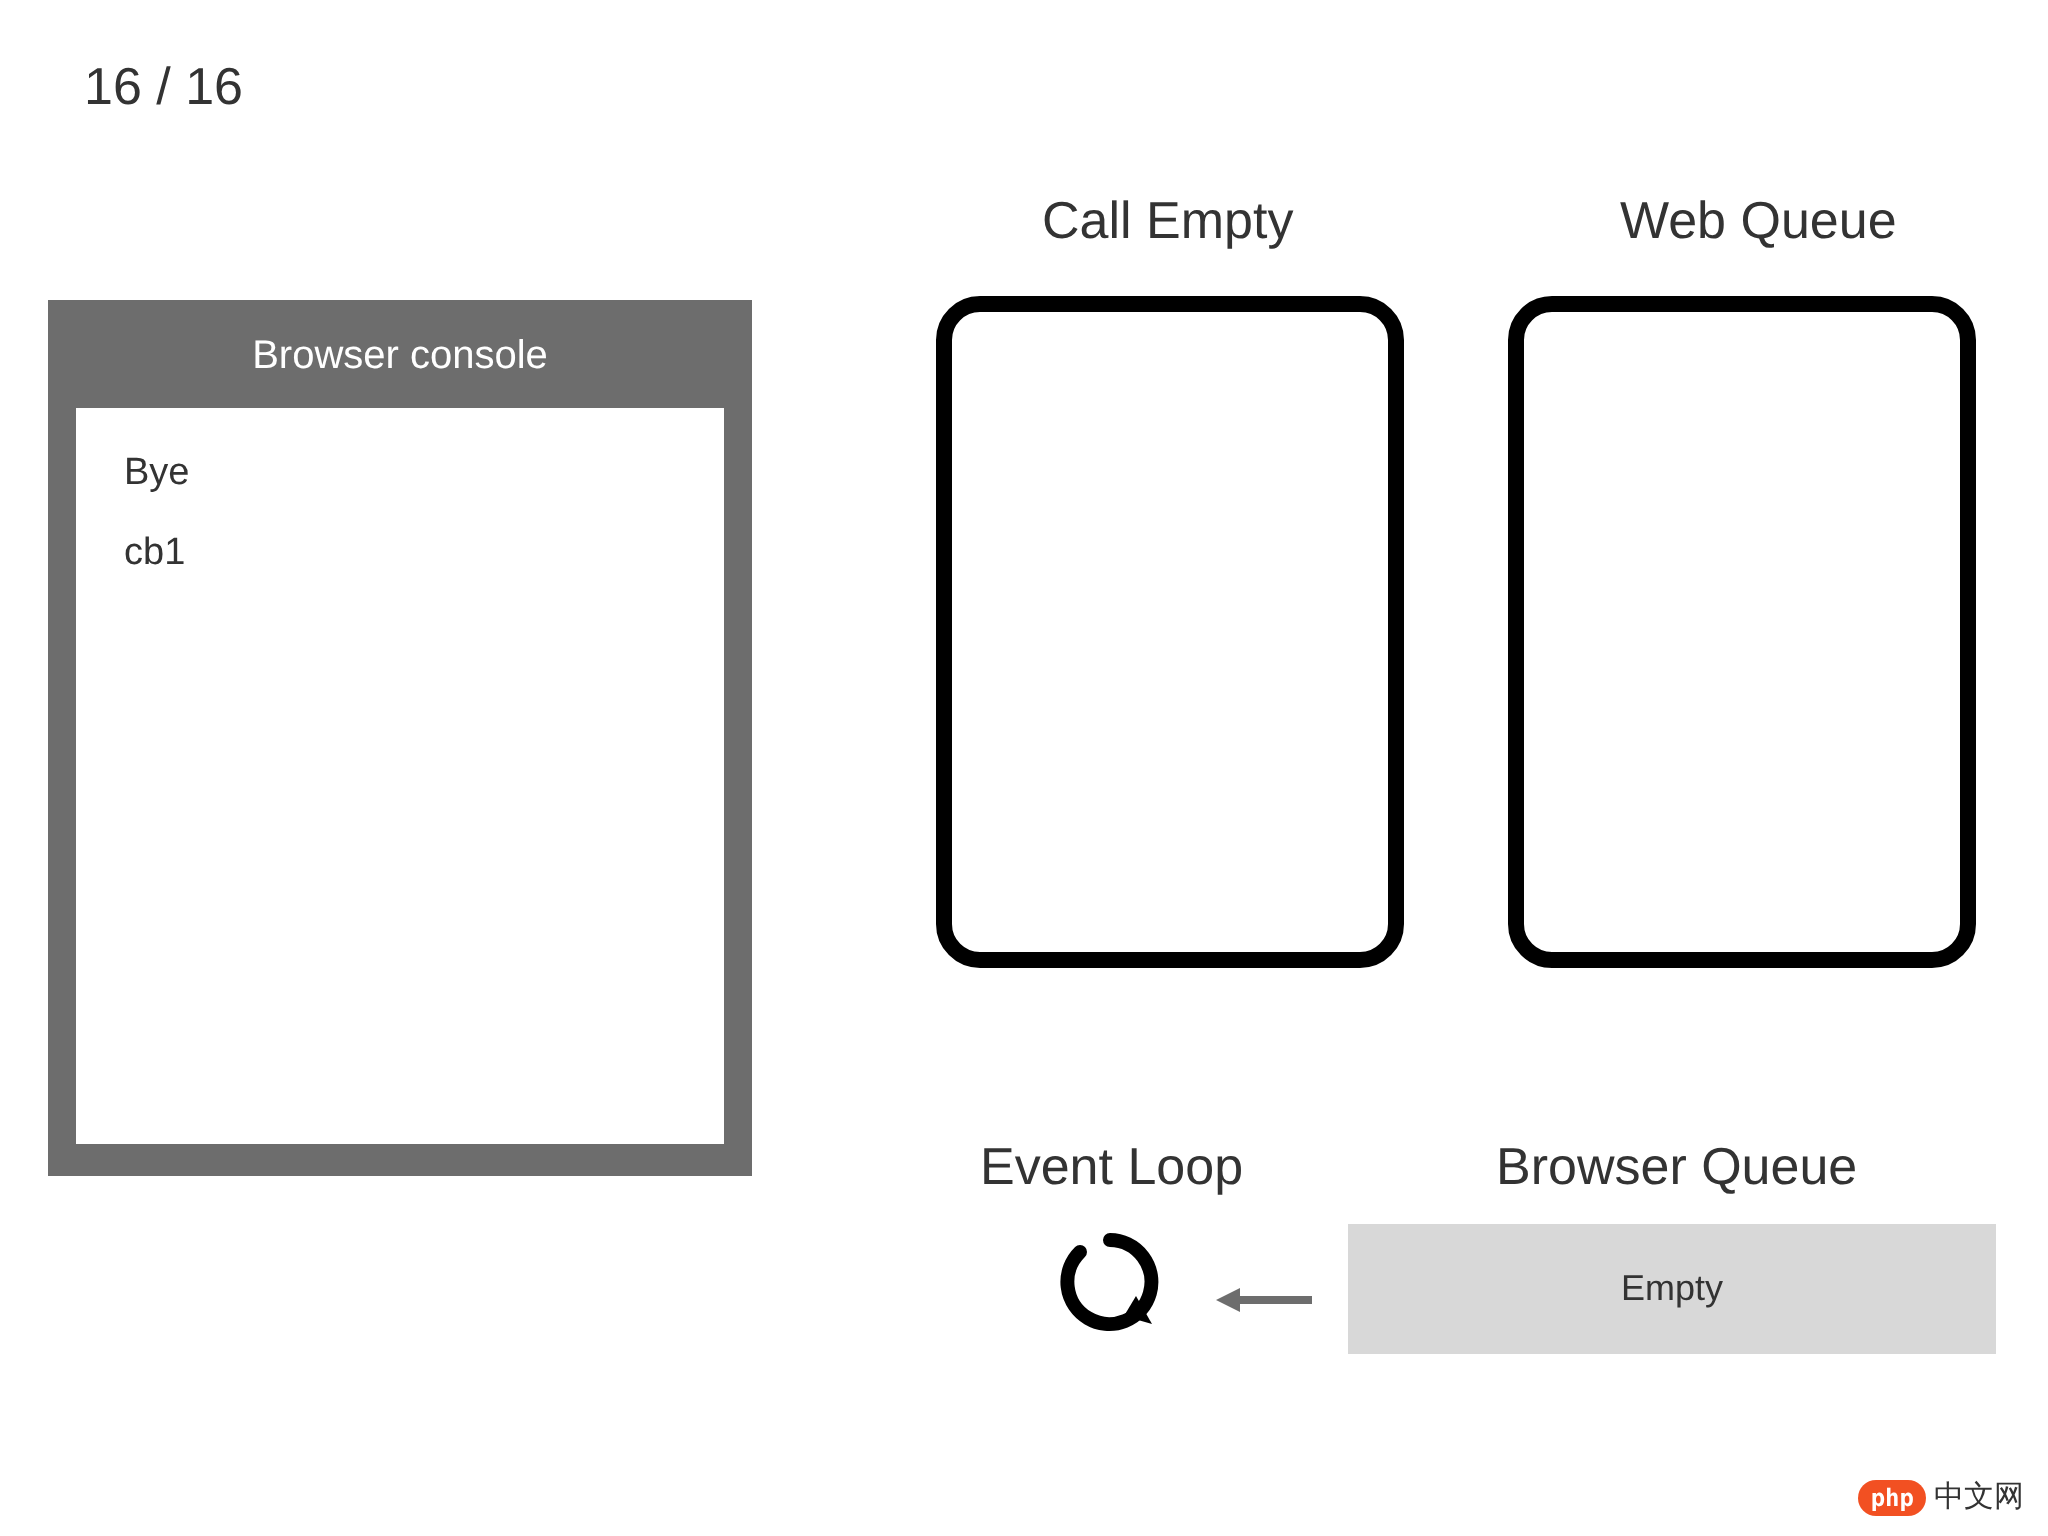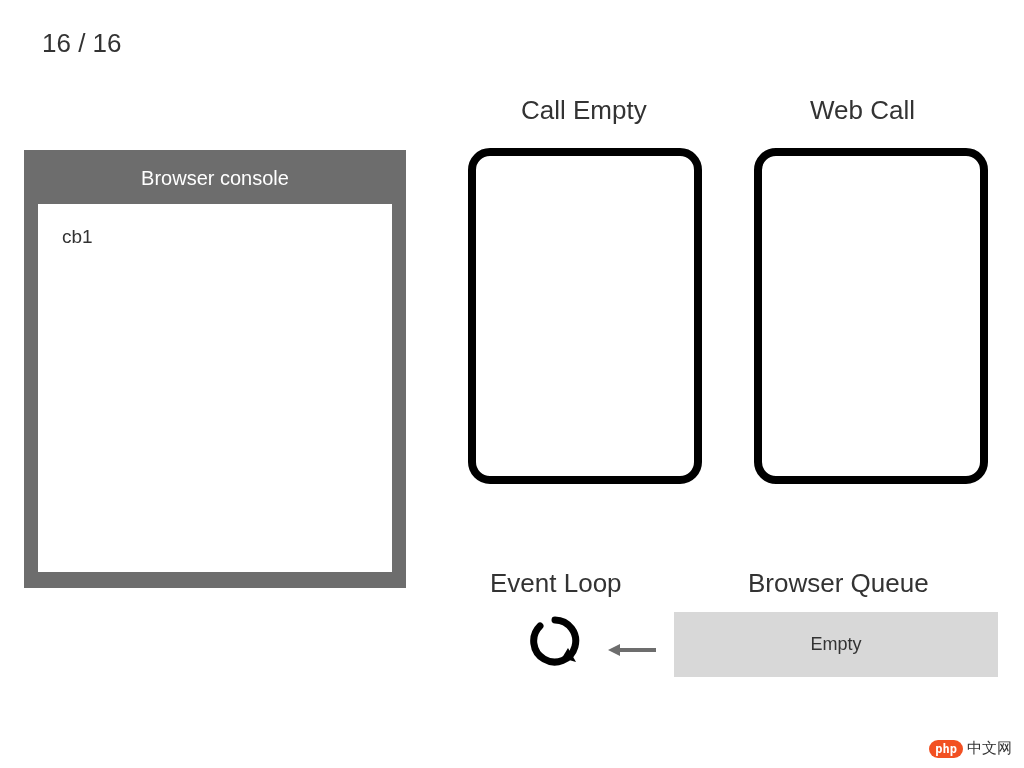--- a/index.html
+++ b/index.html
@@ -15,21 +15,21 @@
       position: absolute;
       top: 28px;
       left: 42px;
       font-size: 26px;
       color: #333;
     }
     .console-panel {
       position: absolute;
       top: 150px;
       left: 24px;
-      width: 382px;
+      width: 352px;
       height: 438px;
       background: #6d6d6d;
     }
     .console-title {
       text-align: center;
       color: #fff;
       font-size: 20px;
       padding: 17px 0 14px 0;
       font-weight: 400;
     }
@@ -124,26 +124,27 @@
     }
   </style>
 </head>
 <body>
 
 <div class="counter">16 / 16</div>
 
 <div class="console-panel">
   <div class="console-title">Browser console</div>
   <div class="console-body">
+    <div class="console-line">Bye</div>
     <div class="console-line">cb1</div>
   </div>
 </div>
 
 <div class="section-title title-callstack">Call Empty</div>
-<div class="section-title title-webapis">Web Call</div>
+<div class="section-title title-webapis">Web Queue</div>
 
 <div class="box box-callstack"></div>
 <div class="box box-webapis"></div>
 
 <div class="section-title title-eventloop">Event Loop</div>
 <div class="section-title title-callbackq">Browser Queue</div>
 
 <div class="loop-icon">
   <svg width="54" height="54" viewBox="0 0 54 54">
     <path d="M27 6 A21 21 0 1 1 12 12" fill="none" stroke="#000" stroke-width="7" stroke-linecap="round"></path>

